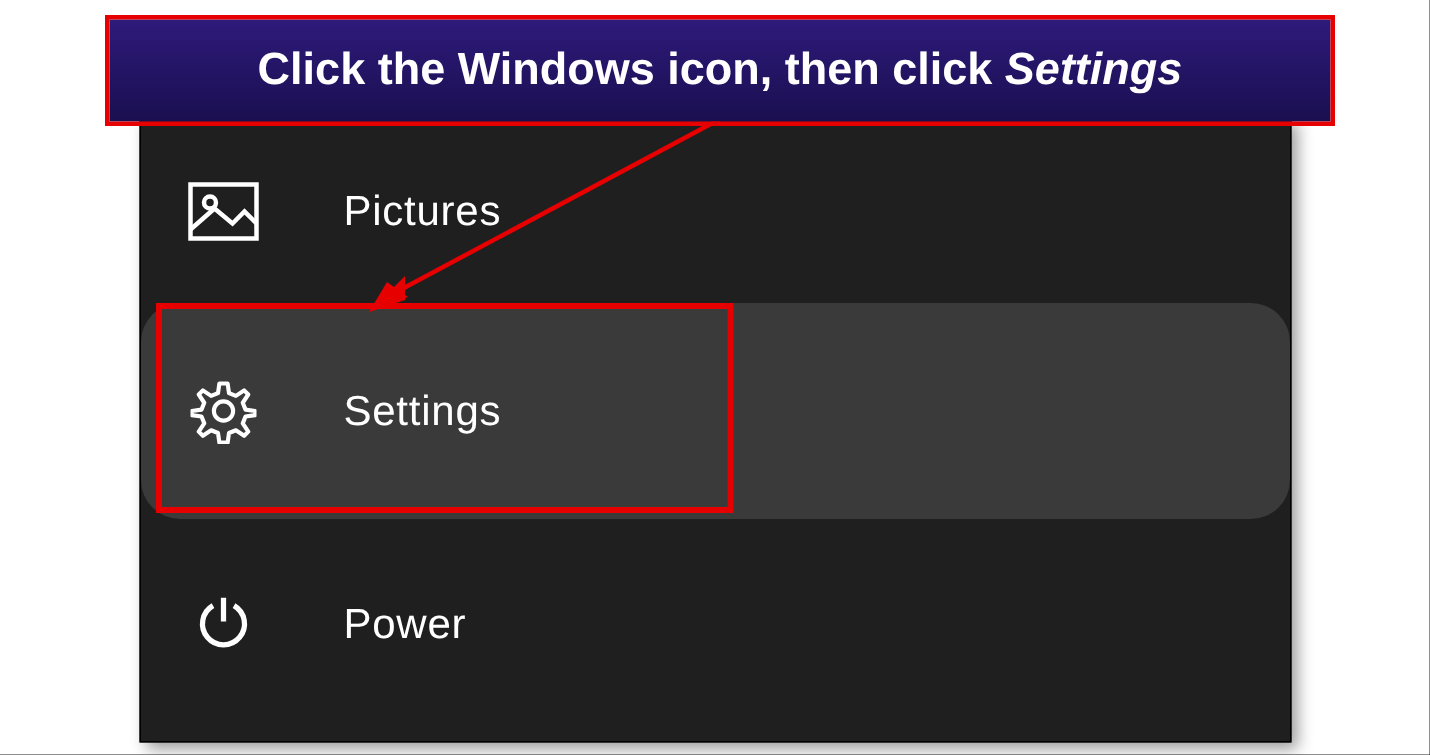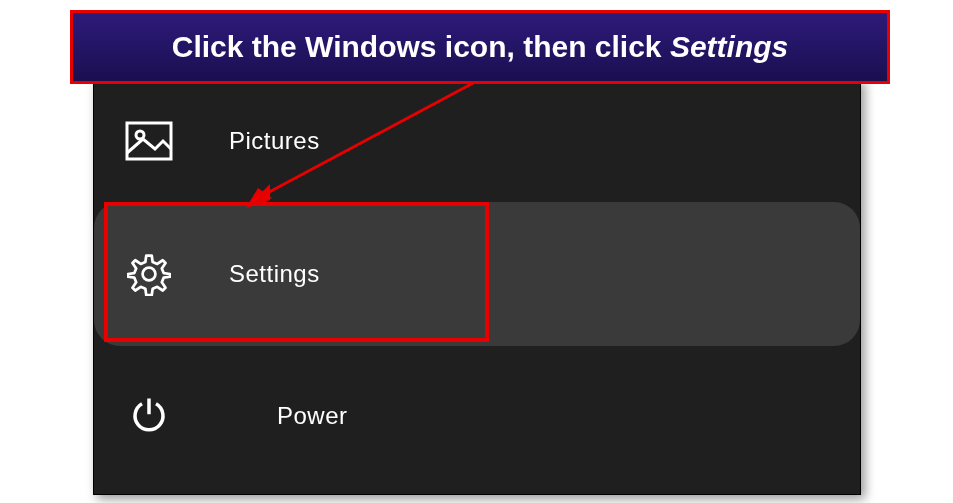--- a/index.html
+++ b/index.html
@@ -48,35 +48,34 @@
       background: #1f1f1f;
       border: 1px solid #000;
       box-shadow: 4px 4px 10px rgba(0,0,0,0.4);
     }
     .menu-item {
       display: flex;
       align-items: center;
       height: 120px;
       padding-left: 30px;
       color: #ffffff;
-      font-size: 24px;
+      font-size: 28px;
       font-weight: 300;
       cursor: pointer;
       border-radius: 26px;
     }
     .menu-item.pictures {
       height: 123px;
     }
     .menu-item.hovered {
       background: #3a3a3a;
       position: relative;
     }
     .menu-item.power {
       height: 140px;
-      gap: 48px;
     }
     .highlight-box {
       position: absolute;
       top: 0;
       left: 10px;
       width: 385px;
       height: 140px;
       border: 4px solid #e60000;
       pointer-events: none;
     }

